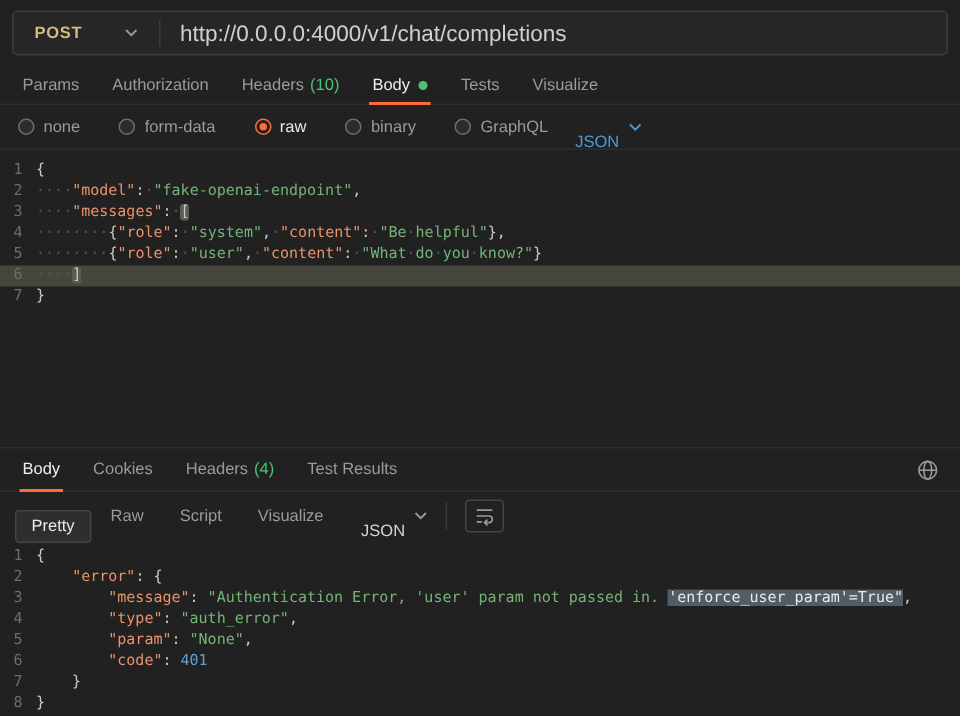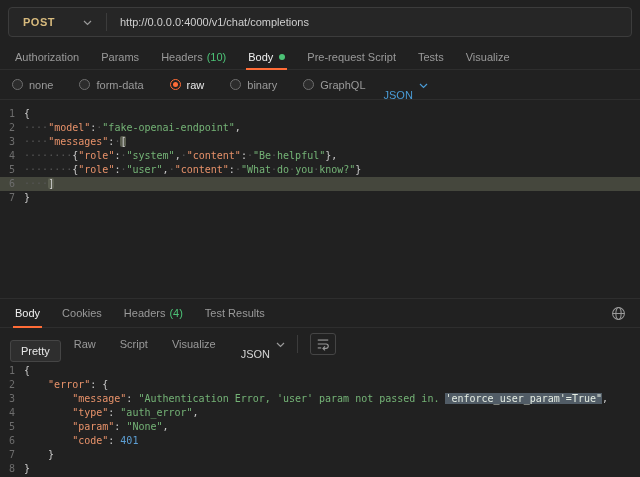--- a/index.html
+++ b/index.html
@@ -11,21 +11,21 @@
     font-size:11px;
   }
   .vdiv { width:1px; height:18px; background:var(--border,#3c3c3c); }
 
   
   .url-row { padding:7px 8px; }
   .url-bar { display:flex; align-items:center; height:30px; background:var(--surface,#262626);
              border:1px solid var(--border,#3c3c3c); border-radius:4px; }
   .method-select { display:flex; align-items:center; gap:28px; padding:0 14px; cursor:pointer; height:100%; }
   .method-label { font-weight:bold; font-size:11px; letter-spacing:.5px; color:var(--method,#d7ba7d); }
-  .url-text { padding:0 13px; font-size:11px; color:#cfcfcf; flex:1; cursor:text; white-space:nowrap; overflow:hidden; }
+  .url-text { padding:0 13px; font-size:15px; color:#cfcfcf; flex:1; cursor:text; white-space:nowrap; overflow:hidden; }
 
   
   .tabs { display:flex; align-items:center; height:26px; padding:0 4px; }
   .req-tabs-row { border-bottom:1px solid #2e2e2e; }
   .tab { position:relative; display:flex; align-items:center; gap:4px; height:100%;
          padding:0 11px; color:var(--muted,#9a9a9a); font-size:11px; cursor:pointer; white-space:nowrap; }
   .tab.active { color:#f0f0f0; }
   .tab.active::after { content:""; position:absolute; left:9px; right:9px; bottom:-1px; height:2px;
                        background:var(--accent,#ff6c37); }
   .tab .count { color:var(--green,#4cc276); }
@@ -92,35 +92,32 @@
             </svg>
         </span>
       </div>
       <div class="vdiv"></div>
       <div class="url-text">http://0.0.0.0:4000/v1/chat/completions</div>
     </div>
   </div>
 
   <div class="tabs req-tabs-row" id="req-tabs">
       <div class="tab">
+        <span class="tab-label">Params</span>
+      </div>
+      <div class="tab">
         <span class="tab-label">Authorization</span>
-      </div>
-      <div class="tab">
-        <span class="tab-label">Params</span>
       </div>
       <div class="tab">
         <span class="tab-label">Headers</span>
         <span class="count">(10)</span>
       </div>
       <div class="tab active">
         <span class="tab-label">Body</span>
         <span class="dot"></span>
-      </div>
-      <div class="tab">
-        <span class="tab-label">Pre-request Script</span>
       </div>
       <div class="tab">
         <span class="tab-label">Tests</span>
       </div>
       <div class="tab">
         <span class="tab-label">Visualize</span>
       </div>
     </div>
 
   <div class="modes">

